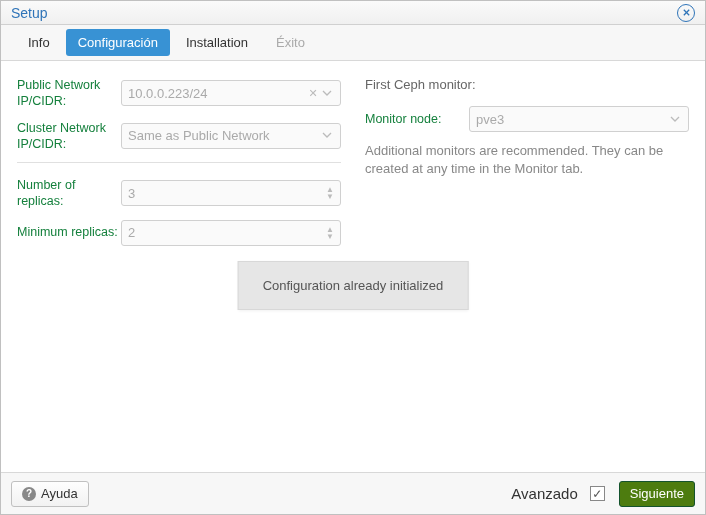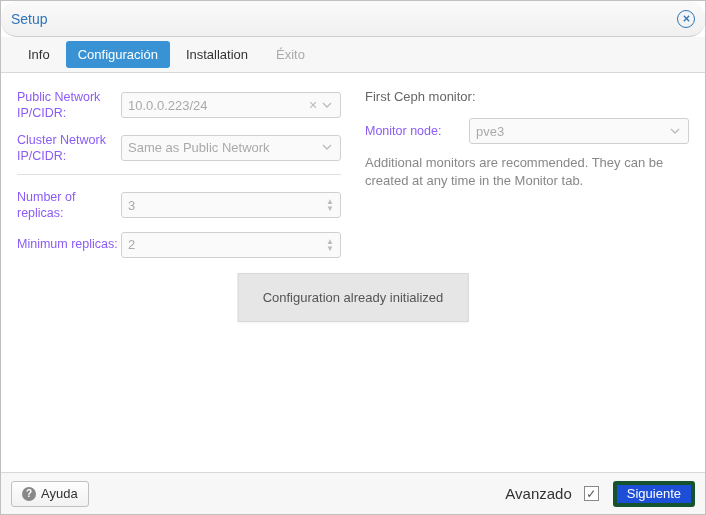--- a/index.html
+++ b/index.html
@@ -12,27 +12,26 @@
 .window {
   width: 706px;
   height: 515px;
   background: #fff;
   position: relative;
   display: flex;
   flex-direction: column;
   border: 1px solid #c0c0c0;
 }
 .titlebar {
-  height: 36px;
+  height: 24px;
   background: linear-gradient(#fafafa, #f0f0f0);
   border-bottom: 1px solid #d0d0d0;
   display: flex;
   align-items: center;
   padding: 0 10px;
-  border-radius: 16px;
 }
 .title {
   color: #2f74b8;
   font-size: 14px;
   font-weight: 500;
   flex: 1;
 }
 .close-btn {
   width: 18px;
   height: 18px;
@@ -84,21 +83,21 @@
   color: #666;
   margin-bottom: 14px;
 }
 .field-row {
   display: flex;
   align-items: center;
   margin-bottom: 10px;
 }
 .field-label {
   width: 104px;
-  color: #8b5cf6;
+  color: #15803d;
   font-size: 12.5px;
   line-height: 1.3;
 }
 .field-input {
   flex: 1;
   position: relative;
 }
 .combo {
   width: 100%;
   height: 26px;
@@ -188,22 +187,22 @@
   border-radius: 3px;
   padding: 0 10px;
   display: inline-flex;
   align-items: center;
   gap: 5px;
   cursor: pointer;
   font-size: 13px;
   color: #333;
 }
 .btn-primary {
-  background: #1d4ed8;
-  border: 4px solid #14532d;
+  background: #4d7c0f;
+  border: 1px solid #14532d;
   color: #fff;
 }
 .spacer { flex: 1; }
 .adv-label {
   color: #333;
   font-size: 15px;
   margin-right: 4px;
 }
 .checkbox {
   width: 15px;

